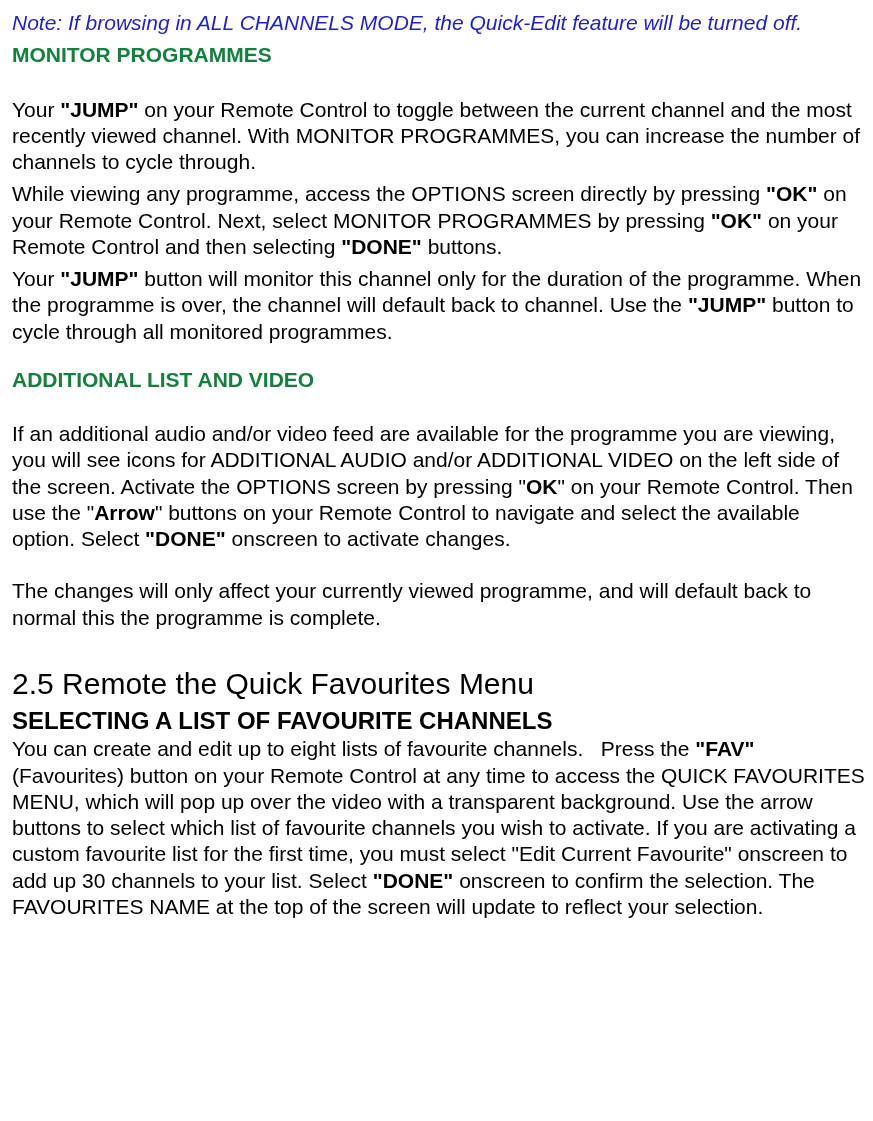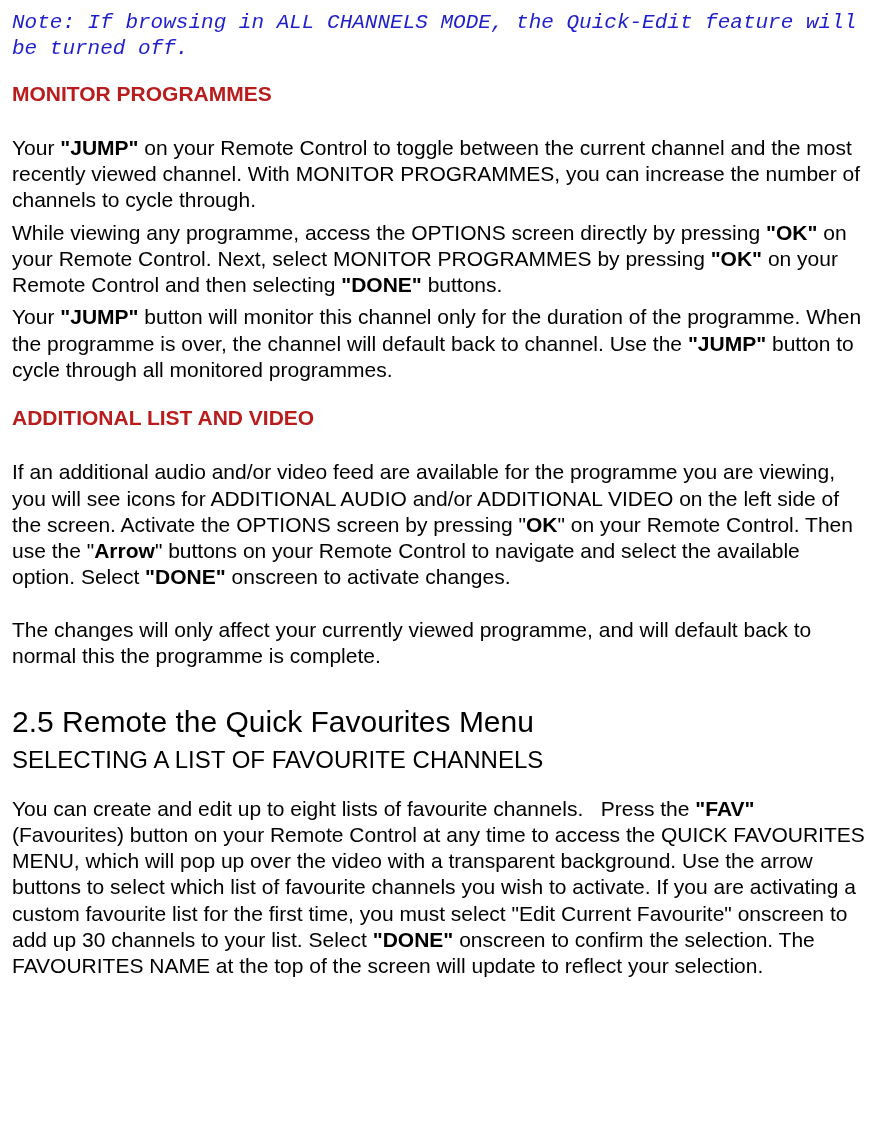--- a/index.html
+++ b/index.html
@@ -9,47 +9,46 @@
     color: #000;
     background: #fff;
     margin: 0;
     padding: 10px 8px 40px 12px;
     width: 873px;
     box-sizing: border-box;
   }
   .note {
     font-style: italic;
     color: #1f1fcc;
-    margin-bottom: 18px;
-    font-family: Liberation Mono, monospace;
+    margin-bottom: 6px;
   }
   .blue-heading {
-    color: #b91c1c;
+    color: #15803d;
     font-weight: bold;
     font-size: 21px;
     margin-bottom: 28px;
     margin-top: 2px;
   }
   .para {
     margin-bottom: 6px;
   }
   .para-gap {
     margin-bottom: 22px;
   }
   .bold { font-weight: bold; }
   h2.major {
     font-size: 30px;
     font-weight: normal;
     margin: 34px 0 4px 0;
   }
   h2.major .num { font-weight: normal; }
   .sub-heading {
-    font-weight: normal;
+    font-weight: bold;
     font-size: 24px;
-    margin-bottom: 21px;
+    margin-bottom: 0;
   }
 </style>
 </head>
 <body>
 
 <div class="note">Note: If browsing in ALL CHANNELS MODE, the Quick-Edit feature will be turned off.</div>
 
 <div class="blue-heading">MONITOR PROGRAMMES</div>
 
 <div class="para">

